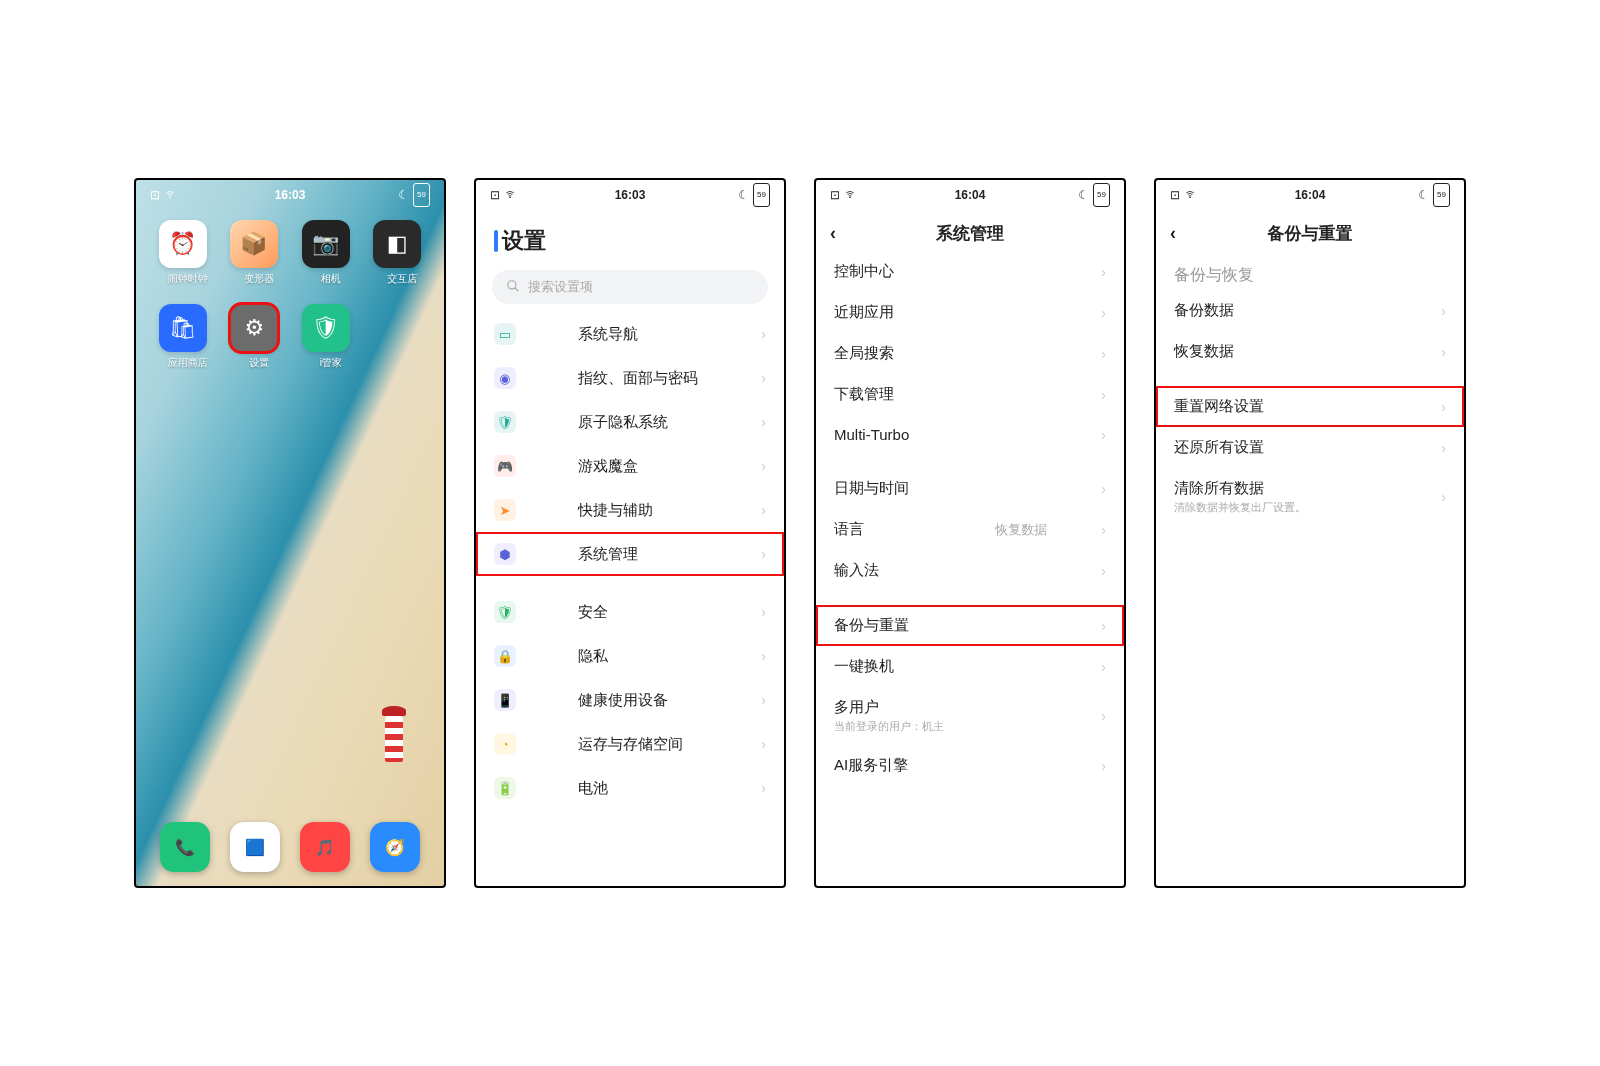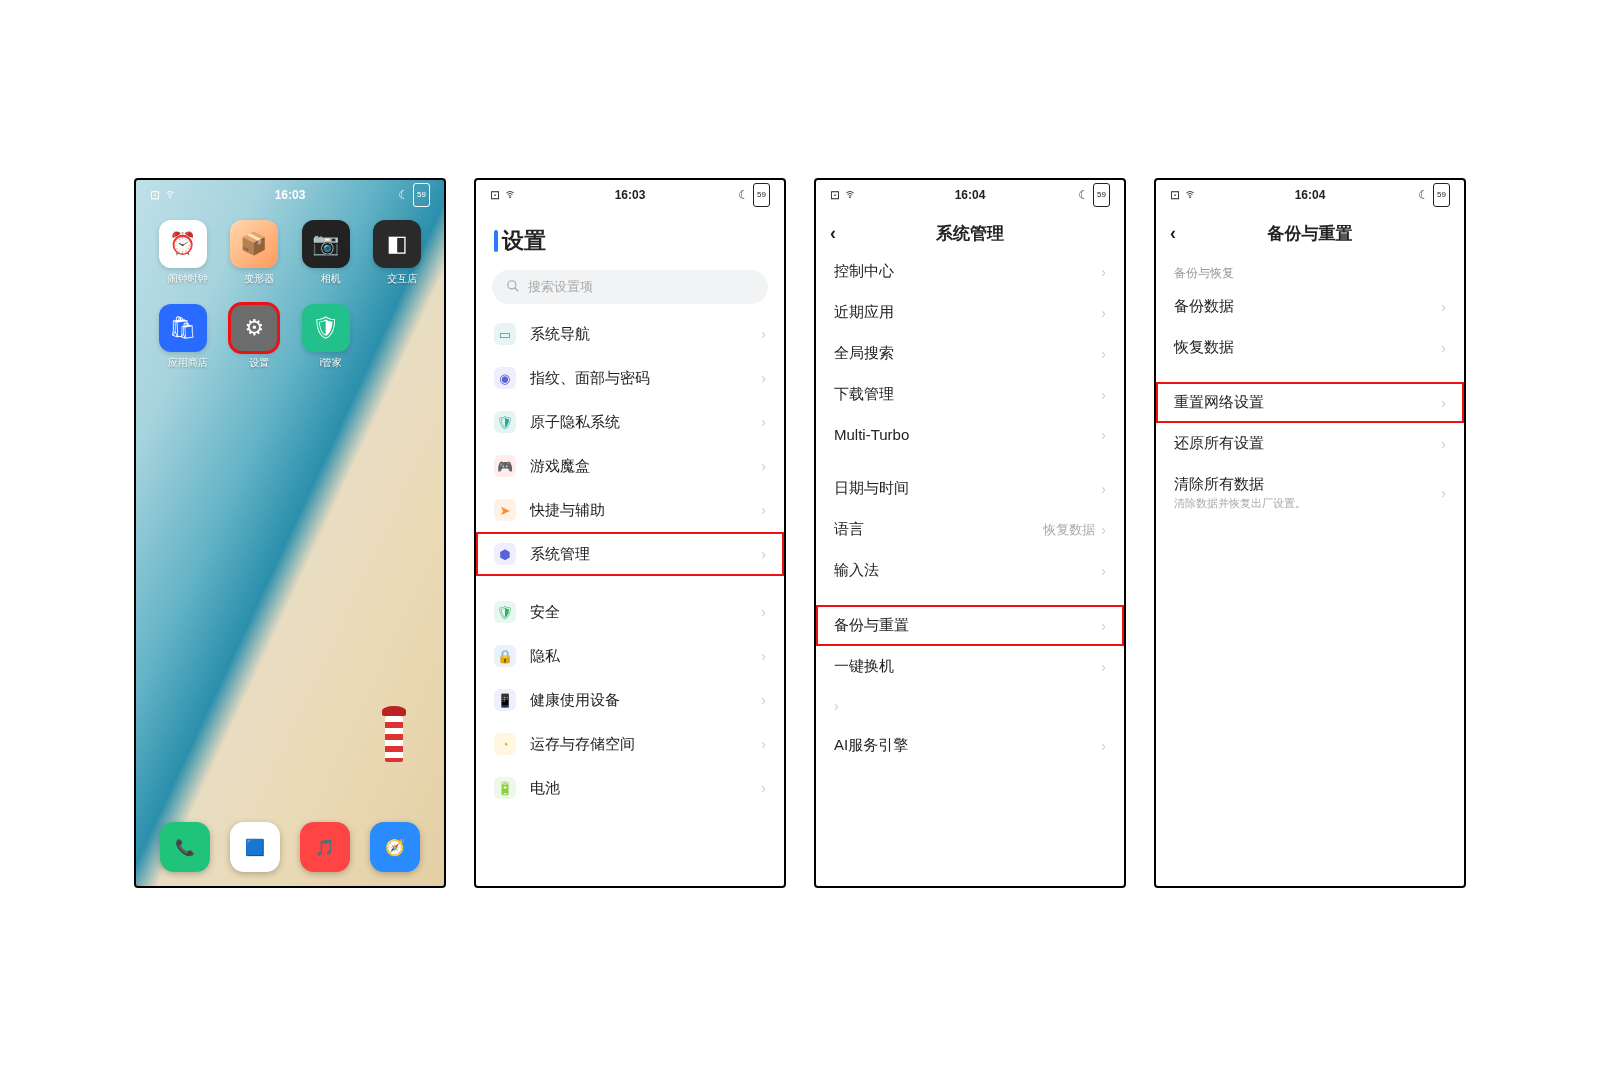--- a/index.html
+++ b/index.html
@@ -105,24 +105,24 @@
     padding: 12px 18px;
     font-size:15px;
     position:relative;
   }
   .row .ic { width:22px; height:22px; border-radius:6px; margin-right:14px; flex:none; display:flex;align-items:center;justify-content:center; font-size:13px;}
   .row .txt { flex:1; color:#222;}
   .row .sub { font-size:11px; color:#aaa; margin-top:2px;}
   .row .val { color:#aaa; font-size:13px; margin-right:6px;}
   .row .chev { color:#ccc; font-size:14px;}
   .sep { height:14px; }
-  .section-label { padding: 14px 18px 4px; font-size:12px; color:#999;}
+  .section-label { padding: 14px 18px 4px; font-size:16px; color:#999;}
   .row.hl { outline:2.5px solid #e11; outline-offset:-2px; }
   .row.noicon { padding-left:18px; }
-  .row.tight { padding-top:11px; padding-bottom:11px;}
+  .row.tight { padding-top:11px; padding-bottom:11px;gap:48px;}
   
   .c-green{background:#e8f7ef;color:#25b55f}
   .c-blue{background:#e9f1ff;color:#3a7bff}
   .c-teal{background:#e6f5f3;color:#1fae97}
   .c-red{background:#ffeceb;color:#ef5b4c}
   .c-orange{background:#fff1e4;color:#ff8a2a}
   .c-indigo{background:#eeeeff;color:#5a63d6}
   .c-yellow{background:#fff7e2;color:#f1a81e}
   .c-lgreen{background:#eef8e8;color:#6fbb3c}
 </style>
@@ -393,20 +393,24 @@
         </div>
         <div class="chev">›</div>
       </div>
       <div class="row noicon tight">
         <div style="flex:1">
           <div class="txt">一键换机</div>
         </div>
         <div class="chev">›</div>
       </div>
       <div class="row noicon tight">
+        <div style="flex:1">
+          <div class="txt">多用户</div>
+          <div class="sub">当前登录的用户：机主</div>
+        </div>
         <div class="chev">›</div>
       </div>
       <div class="row noicon tight">
         <div style="flex:1">
           <div class="txt">AI服务引擎</div>
         </div>
         <div class="chev">›</div>
       </div>
     </div>
 </div>

